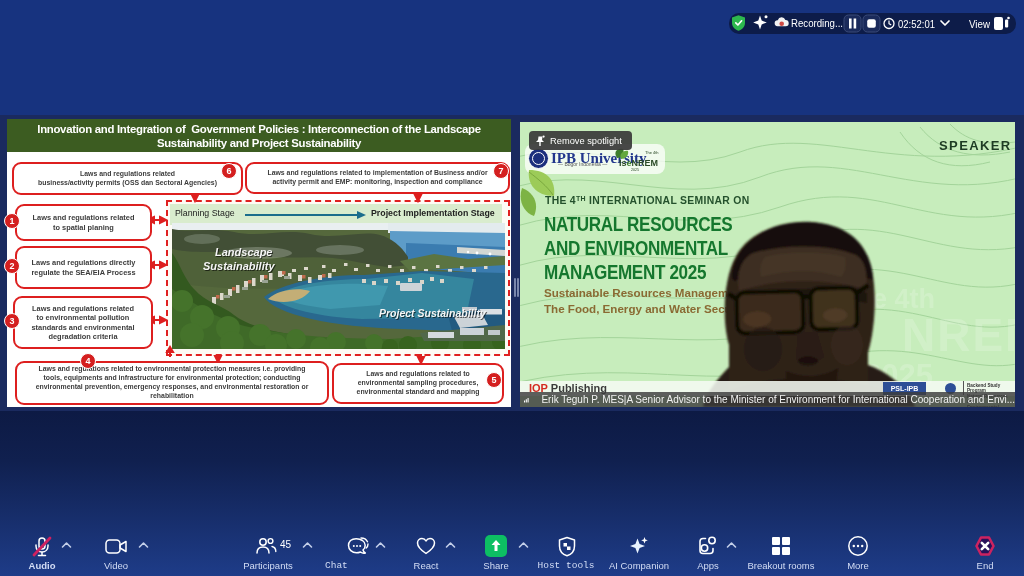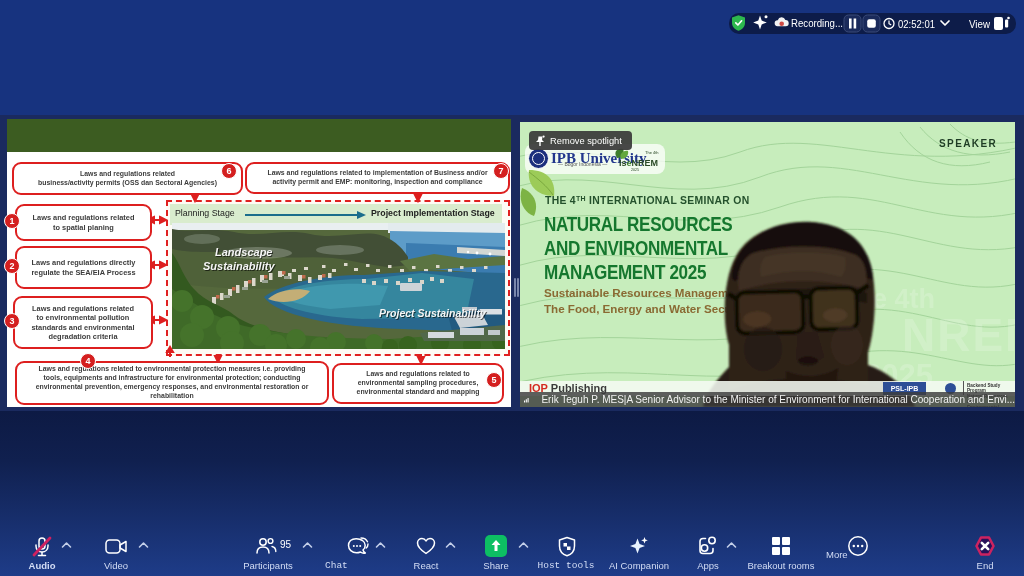--- a/index.html
+++ b/index.html
@@ -34,20 +34,21 @@
     <path d="M212 8 L216 12 L220 8" stroke="#fff" stroke-width="1.7" fill="none" stroke-linecap="round" stroke-linejoin="round"></path>
     <text x="240" y="14.5" font-size="11" fill="#fff" font-family="Liberation Sans" textLength="21" lengthAdjust="spacingAndGlyphs">View</text>
     <rect x="265" y="4" width="9" height="13" rx="2" fill="#fff"></rect>
     <rect x="276" y="6.5" width="3.2" height="8" rx="1" fill="#fff"></rect>
     <circle cx="279.5" cy="5" r="1.3" fill="#fff"></circle>
   </svg>
 
   <div class="abs" style="left:7px;top:119px;width:504px;height:288px;background:#fff;">
 
     <div class="abs" style="left:0;top:0;width:504px;height:33px;background:#3c5c21;"></div>
+    <div class="abs" style="left:0;top:2.5px;width:504px;text-align:center;color:#fff;font-weight:bold;font-size:11.4px;line-height:14px;letter-spacing:-0.3px;">Innovation and Integration of&nbsp; Government Policies : Interconnection of the Landscape<br>Sustainability and Project Sustainability</div>
 
     <div class="abs" style="left:159px;top:81px;width:340px;height:152px;border:2px dashed #e02020;background:#fdfbf5;"></div>
     <div class="abs" style="left:163px;top:85px;width:332px;height:21px;background:#d9ecce;"></div>
     <div class="abs" style="left:168px;top:89px;font-size:8.8px;font-weight:normal;color:#222;">Planning Stage</div>
     <div class="abs" style="left:364px;top:89px;font-size:8.8px;font-weight:bold;color:#222;">Project Implementation Stage</div>
     <svg class="abs" style="left:238px;top:91px;" width="122" height="10" viewBox="0 0 122 10">
       <line x1="0" y1="5" x2="112" y2="5" stroke="#1b6d8c" stroke-width="2.2"></line>
       <path d="M112 1 L121 5 L112 9 Z" fill="#1b6d8c"></path>
     </svg>
 
@@ -241,21 +242,21 @@
       <path d="M-20 265 C100 230 200 275 300 240 S450 265 520 235"></path>
       <path d="M380 10 C400 40 430 50 470 40"></path>
       <path d="M400 5 C420 30 450 38 490 30"></path>
       <path d="M430 2 C445 18 465 24 495 20"></path>
     </svg>
 
     <div class="abs" style="left:352px;top:162px;font-size:27px;font-weight:bold;color:rgba(255,255,255,.19);">e 4th</div>
     <div class="abs" style="left:382px;top:186px;font-size:46px;font-weight:bold;color:rgba(255,255,255,.19);letter-spacing:2px;">NREM</div>
     <div class="abs" style="left:344px;top:236px;font-size:31px;font-weight:bold;color:rgba(255,255,255,.19);">2025</div>
 
-    <div class="abs" style="left:419px;top:16px;font-size:10px;font-weight:bold;color:#1e3c24;letter-spacing:1.4px;">SPEAKER</div>
+    <div class="abs" style="left:419px;top:16px;font-size:13px;font-weight:bold;color:#1e3c24;letter-spacing:1.4px;">SPEAKER</div>
 
     <div class="abs" style="left:5px;top:22px;width:140px;height:30px;background:rgba(255,255,255,.75);border-radius:8px;"></div>
     <div class="abs" style="left:8px;top:26px;width:19px;height:19px;border-radius:50%;background:#1b2f7d;border:1px solid #fff;"></div>
     <div class="abs" style="left:12px;top:30px;width:11px;height:11px;border-radius:50%;border:1px solid #fff;"></div>
     <div class="abs" style="left:31px;top:28px;font-size:15px;font-weight:bold;color:#22368c;font-family:Liberation Serif, serif;">IPB University</div>
     <div class="abs" style="left:38px;top:39px;font-size:5px;color:#555;">— Bogor Indonesia —</div>
     <svg class="abs" style="left:89px;top:24px;" width="50" height="26" viewBox="0 0 50 26">
       <path d="M8 12 C4 6 8 2 14 3 C16 7 13 12 8 12 Z" fill="#3e7d2c"></path>
       <path d="M12 13 C10 8 14 4 19 5 C20 9 17 13 12 13 Z" fill="#63a83e"></path>
       <text x="10" y="20" font-size="9" font-weight="bold" fill="#2a4a26" font-family="Liberation Sans">Is<tspan fill="#3e7d2c">e</tspan>NREM</text>
@@ -366,21 +367,21 @@
     <svg class="abs" style="left:138px;top:11px;" width="11" height="8" viewBox="0 0 11 8">
         <path d="M1.5 6 L5.5 2 L9.5 6" stroke="#c3cfe9" stroke-width="1.6" fill="none" stroke-linecap="round" stroke-linejoin="round"></path>
       </svg>
 
     <svg class="abs" style="left:255px;top:6px;" width="22" height="20" viewBox="0 0 22 20">
       <circle cx="8" cy="6" r="3.2" fill="none" stroke="#fff" stroke-width="1.5"></circle>
       <path d="M2 17 C2 13 4.5 11 8 11 C11.5 11 14 13 14 17" fill="none" stroke="#fff" stroke-width="1.5" stroke-linecap="round"></path>
       <circle cx="15.5" cy="5" r="2.4" fill="none" stroke="#fff" stroke-width="1.4"></circle>
       <path d="M17 10.5 C19.5 11 20.8 13 20.8 15.5" fill="none" stroke="#fff" stroke-width="1.4" stroke-linecap="round"></path>
     </svg>
-    <div class="abs" style="left:280px;top:9px;font-size:10px;color:#fff;">95</div>
+    <div class="abs" style="left:280px;top:9px;font-size:10px;color:#fff;">45</div>
     <div class="abs" style="left:236px;top:30px;width:64px;text-align:center;">Participants</div>
     <svg class="abs" style="left:302px;top:11px;" width="11" height="8" viewBox="0 0 11 8">
         <path d="M1.5 6 L5.5 2 L9.5 6" stroke="#c3cfe9" stroke-width="1.6" fill="none" stroke-linecap="round" stroke-linejoin="round"></path>
       </svg>
 
     <svg class="abs" style="left:347px;top:6px;" width="22" height="21" viewBox="0 0 22 21">
       <path d="M14 2 C17 2 19.5 3.5 20.5 5.8 M21 8 C21 9.5 20.4 11 19.2 12" fill="none" stroke="#fff" stroke-width="1.4" stroke-linecap="round"></path>
       <path d="M3.5 4.5 C6.5 2 12 2.2 15.5 4.5 C19 7 19 11.5 16 14 C16.4 15.4 17.3 16.4 18.3 17 C16.4 17.5 14.8 17 13.5 16 C10.2 17.3 6.2 16.8 3.8 14.6 C0.8 12 0.8 7.2 3.5 4.5 Z" fill="none" stroke="#fff" stroke-width="1.5" stroke-linejoin="round"></path>
       <circle cx="6.8" cy="10" r="1" fill="#fff"></circle>
         <circle cx="10" cy="10" r="1" fill="#fff"></circle>
@@ -438,21 +439,21 @@
         <rect x="11" y="11" width="8" height="8" rx="1" fill="#fff"></rect>
     </svg>
     <div class="abs" style="left:746px;top:30px;width:70px;text-align:center;">Breakout rooms</div>
 
     <svg class="abs" style="left:847px;top:5px;" width="22" height="22" viewBox="0 0 22 22">
       <circle cx="11" cy="11" r="9.2" fill="none" stroke="#fff" stroke-width="1.5"></circle>
       <circle cx="6.8" cy="11" r="1.2" fill="#fff"></circle>
         <circle cx="11" cy="11" r="1.2" fill="#fff"></circle>
         <circle cx="15.2" cy="11" r="1.2" fill="#fff"></circle>
     </svg>
-    <div class="abs" style="left:826px;top:19px;width:64px;">More</div>
+    <div class="abs" style="left:826px;top:30px;width:64px;text-align:center;">More</div>
 
     <svg class="abs" style="left:974px;top:5px;" width="22" height="22" viewBox="0 0 22 22">
       <path d="M7 2.5 L15 2.5 L19.5 11 L15 19.5 L7 19.5 L2.5 11 Z" fill="#27125a" stroke="#cc2360" stroke-width="2.6" stroke-linejoin="round"></path>
       <path d="M7.8 7.8 L14.2 14.2 M14.2 7.8 L7.8 14.2" stroke="#fff" stroke-width="2.6" stroke-linecap="round"></path>
     </svg>
     <div class="abs" style="left:953px;top:30px;width:64px;text-align:center;">End</div>
   </div>
 </div>
 
 </body></html>

